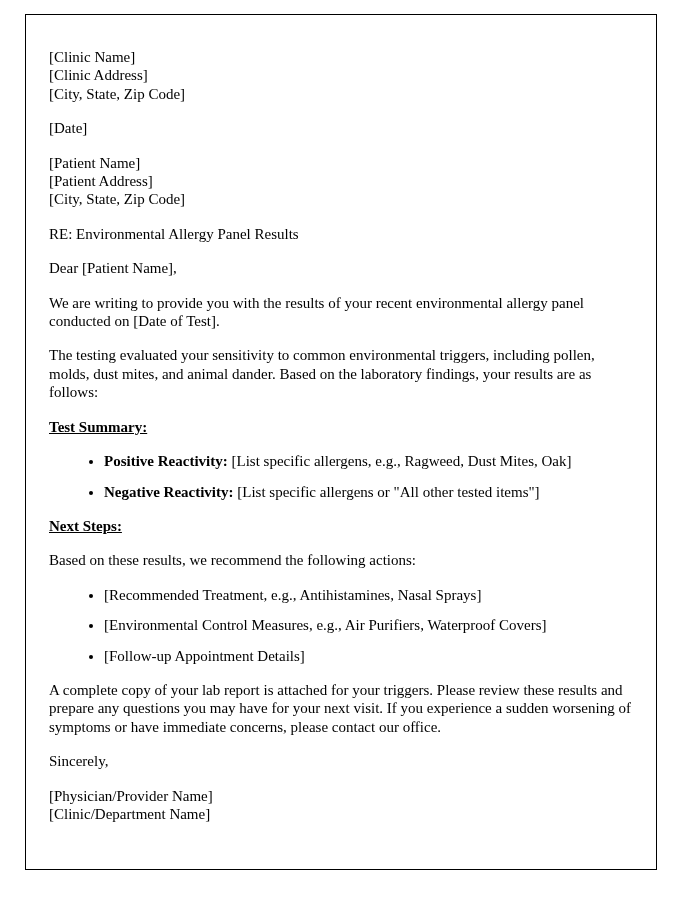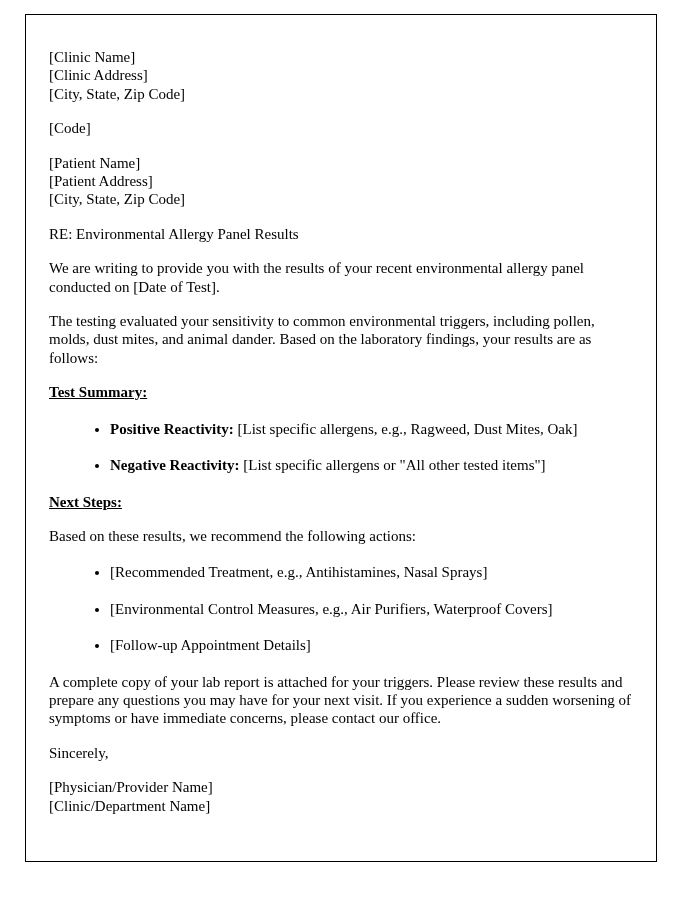--- a/index.html
+++ b/index.html
@@ -25,44 +25,45 @@
   }
   .block { margin: 0 0 16px 0; }
   .block .line { margin: 0; }
   p.para { margin: 0 0 16px 0; }
   .heading { font-weight: bold; text-decoration: underline; }
   ul.bullets {
     margin: 0 0 16px 0;
     padding-left: 43px;
     list-style-type: disc;
   }
-  ul.bullets li { margin: 18px; }
+  ul.bullets li { margin: 12px; }
   strong { font-weight: bold; }
 </style>
 </head>
 <body>
 
 <div class="page">
 
   <div class="block">
     <p class="line">[Clinic Name]</p>
     <p class="line">[Clinic Address]</p>
     <p class="line">[City, State, Zip Code]</p>
   </div>
 
-  <p class="para">[Code]</p>
+  <p class="para">[Date]</p>
 
   <div class="block">
     <p class="line">[Patient Name]</p>
     <p class="line">[Patient Address]</p>
     <p class="line">[City, State, Zip Code]</p>
   </div>
 
   <p class="para">RE: Environmental Allergy Panel Results</p>
 
+  <p class="para">Dear [Patient Name],</p>
 
   <p class="para">We are writing to provide you with the results of your recent environmental allergy panel conducted on [Date of Test].</p>
 
   <p class="para">The testing evaluated your sensitivity to common environmental triggers, including pollen, molds, dust mites, and animal dander. Based on the laboratory findings, your results are as follows:</p>
 
   <p class="para heading">Test Summary:</p>
 
   <ul class="bullets">
     <li><strong>Positive Reactivity:</strong><span> [List specific allergens, e.g., Ragweed, Dust Mites, Oak]</span></li>
     <li><strong>Negative Reactivity:</strong><span> [List specific allergens or "All other tested items"]</span></li>

